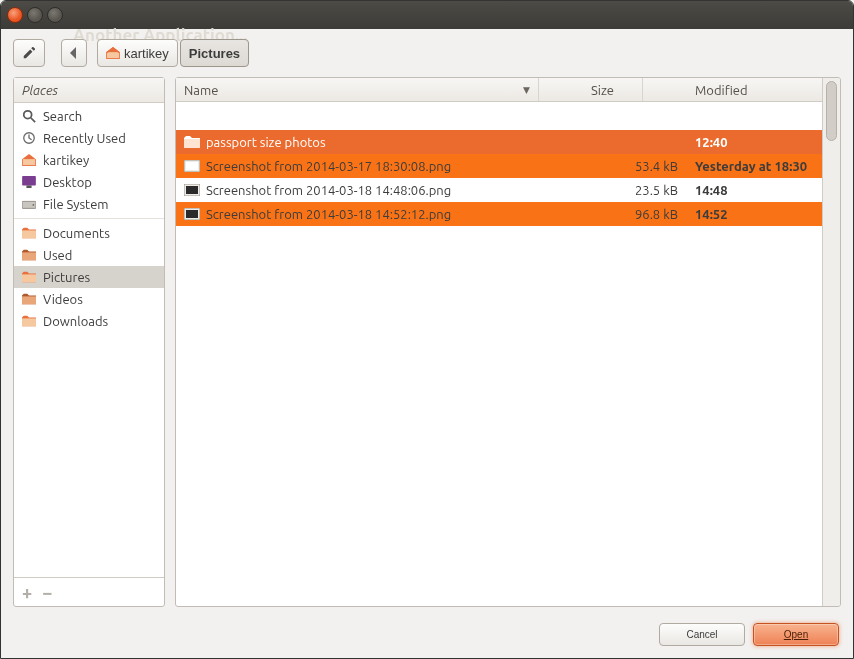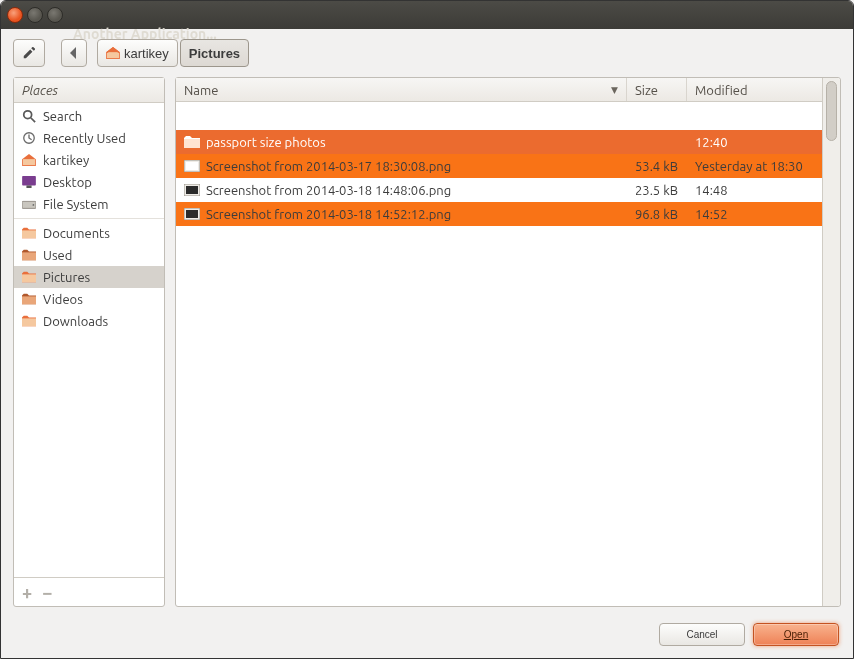--- a/index.html
+++ b/index.html
@@ -30,21 +30,21 @@
   padding: 0 6px;
   color: #dfdbd2;
   font-weight: bold;
   flex-shrink: 0;
 }
 .window-controls { display: flex; gap: 4px; margin-right: 10px; }
 .wbtn { width: 16px; height: 16px; border-radius: 50%; display: inline-block; }
 .wbtn.close { background: radial-gradient(circle at 40% 35%, #f9a17c, #e95420 60%); border:1px solid #8a2a0c;}
 .wbtn.min { background: radial-gradient(circle at 40% 35%, #7a7871, #58564f 60%); border:1px solid #2d2c28;}
 .wbtn.max { background: radial-gradient(circle at 40% 35%, #7a7871, #58564f 60%); border:1px solid #2d2c28;}
-.titlebar-text { font-size: 14px; margin-top: 38px; }
+.titlebar-text { font-size: 17px; margin-top: 38px; }
 
 .toolbar {
   padding: 10px 12px 10px 12px;
   display: flex;
   align-items: center;
   gap: 4px;
   flex-shrink: 0;
 }
 .tool-btn, .crumb-btn {
   background: linear-gradient(to bottom, #fdfdfc, #e9e7e3);
@@ -109,36 +109,37 @@
   min-width:0;
 }
 .file-table { flex:1; display:flex; flex-direction:column; min-width:0;}
 .ft-head {
   display:flex;
   background: linear-gradient(to bottom,#f7f6f4,#ece9e4);
   border-bottom: 1px solid #d0ccc4;
   height: 24px;
   align-items:center;
   color:#555049;
+  gap:44px;
 }
 .ft-col { padding: 0 8px; border-right: 1px solid #d9d5ce; height:100%; display:flex; align-items:center;}
 .ft-col:last-child{border-right:none;}
 .col-name { flex: 1; justify-content: space-between;}
 .col-size { width: 60px; }
 .col-mod { width: 135px; }
 .ft-body { flex:1; overflow:auto;margin-top:28px; }
 .row {
   display:flex; align-items:center; height:24px;
 }
 .row.alt { background:#f97316; }
 .row.selected { background:#eb6b2f; color:#fff; }
 .cell { padding: 0 8px; display:flex; align-items:center; gap:6px; overflow:hidden; white-space:nowrap;}
 .cell.name { flex:1; }
 .cell.size { width:60px; }
-.cell.mod { width:135px; }
+.cell.mod { width:135px;font-weight:bold; }
 .fscroll {
   width: 18px;
   background: #f0eeea;
   border-left: 1px solid #d0ccc4;
   border-radius: 0 3px 3px 0;
   position:relative;
 }
 .fscroll .thumb{
   position:absolute; top:3px; left:3px; right:3px; height:60px;
   background:#d2cec7;

